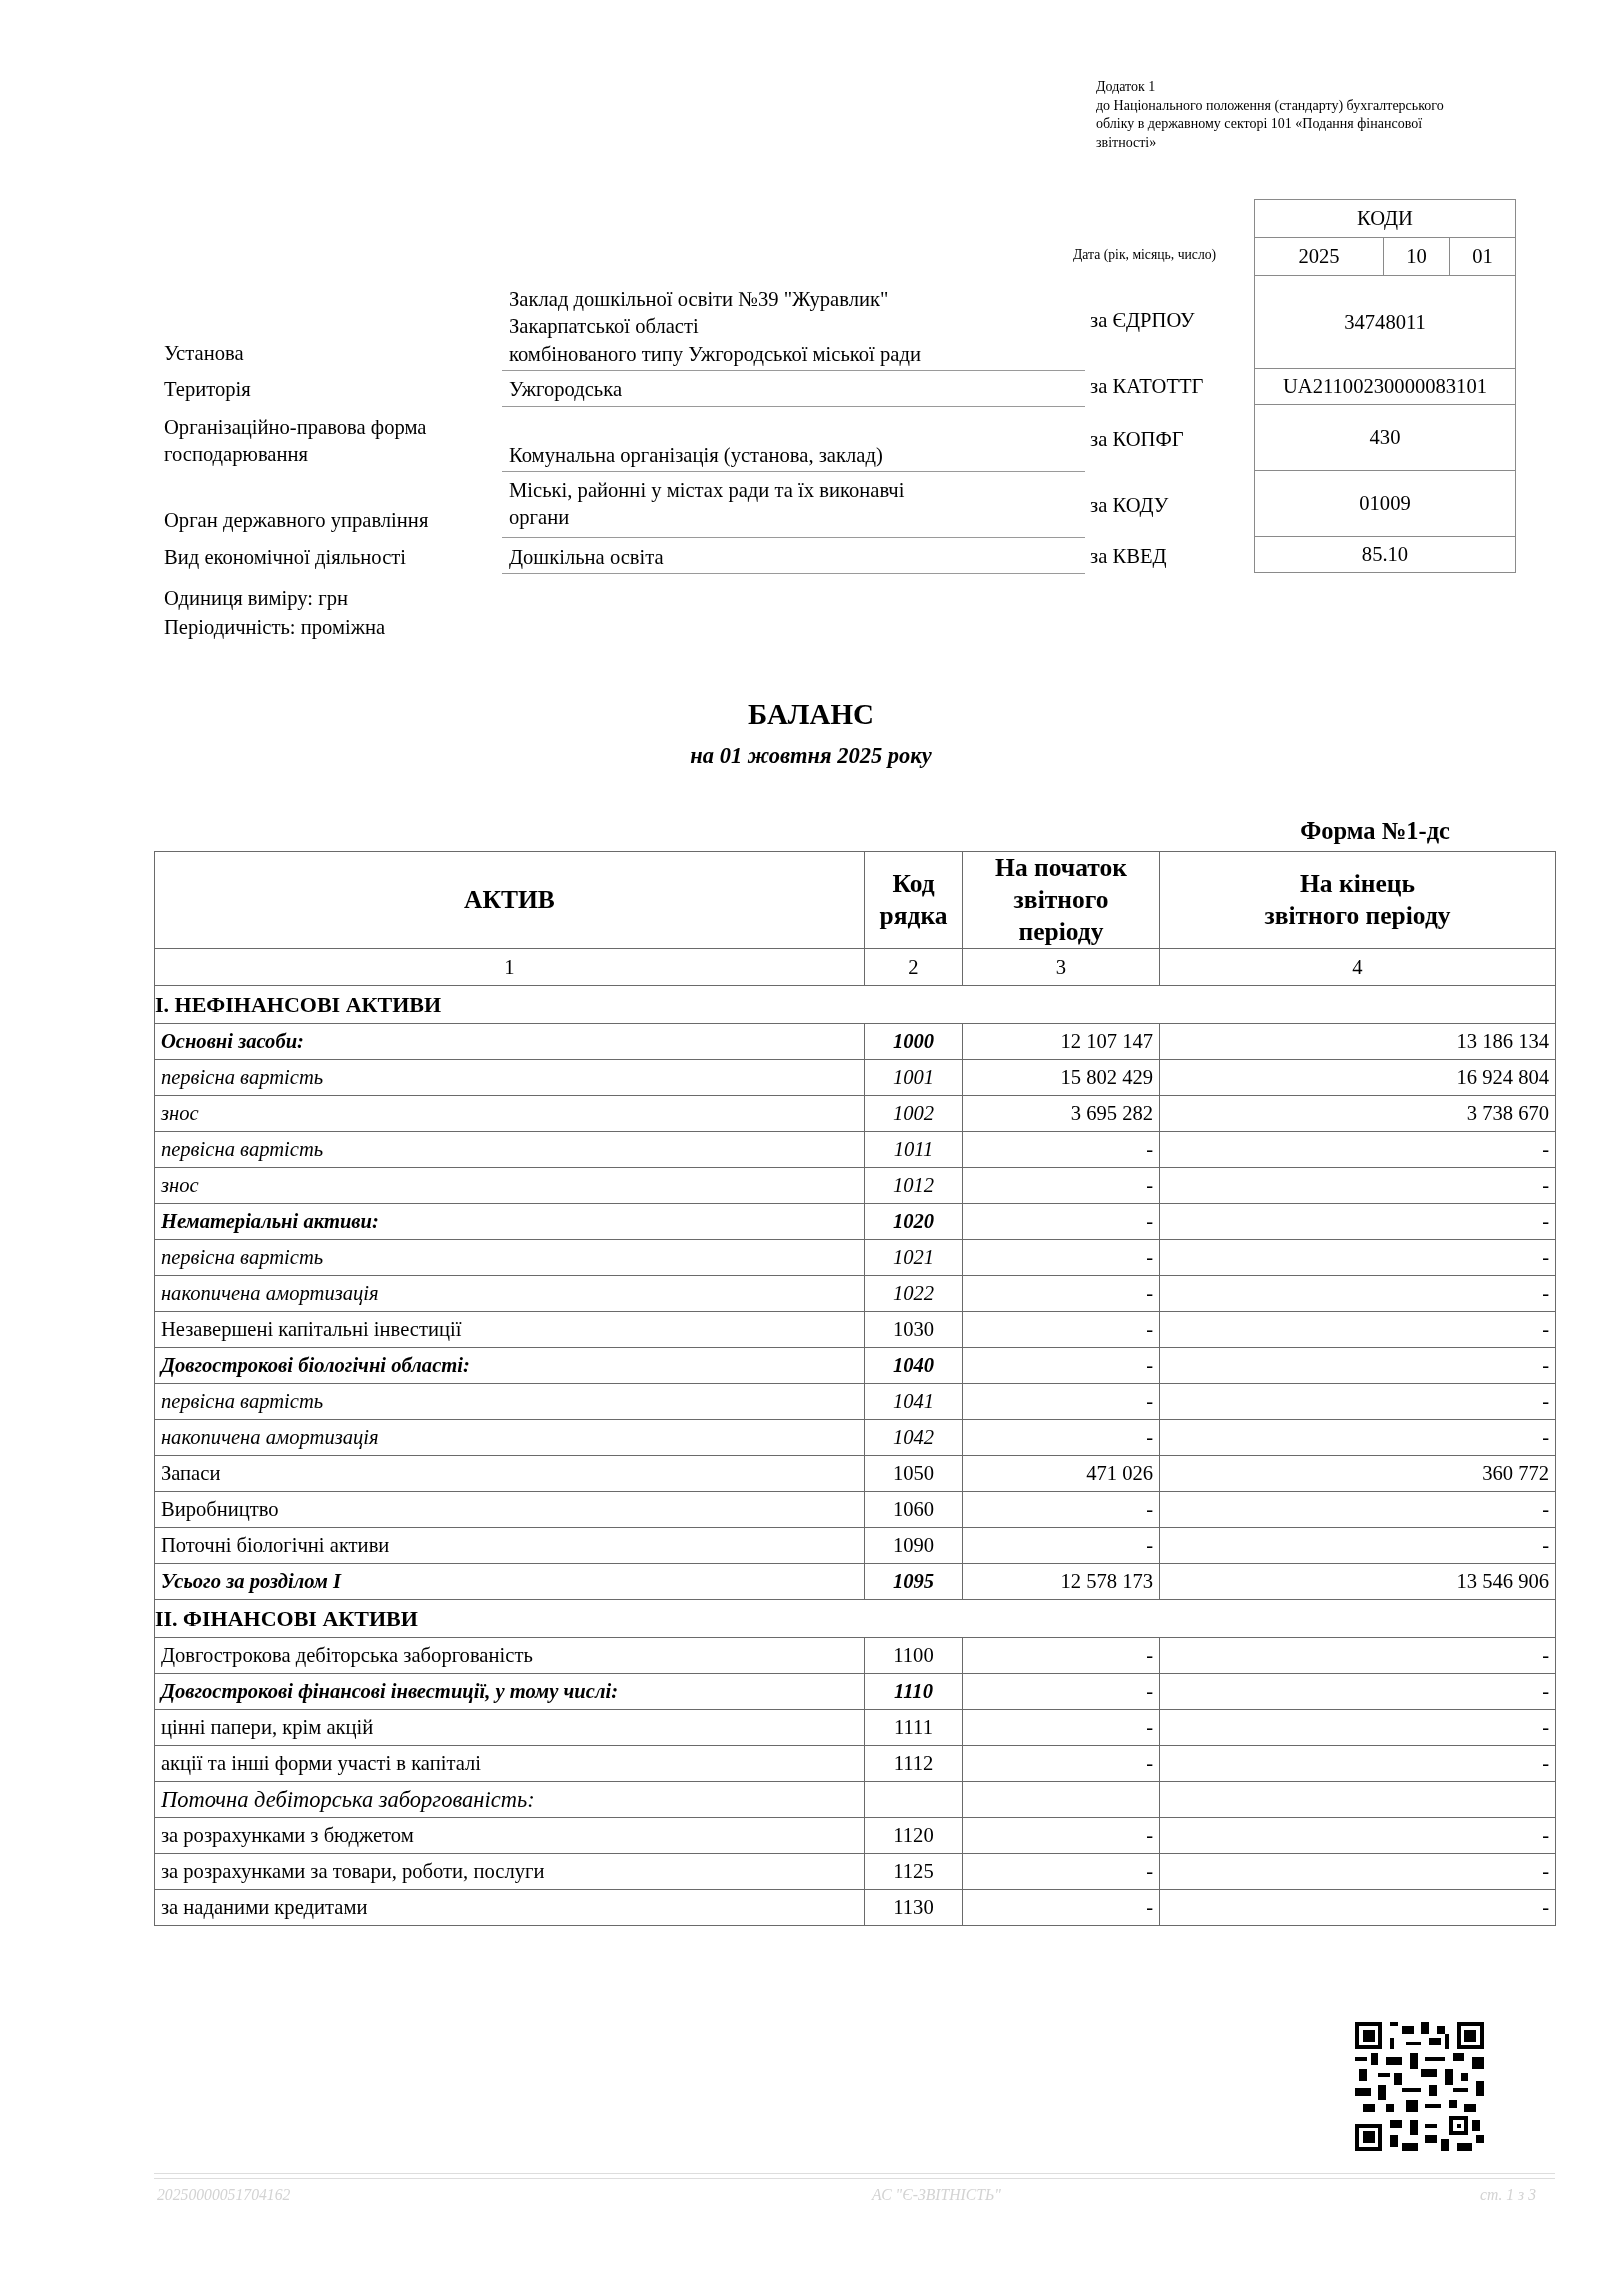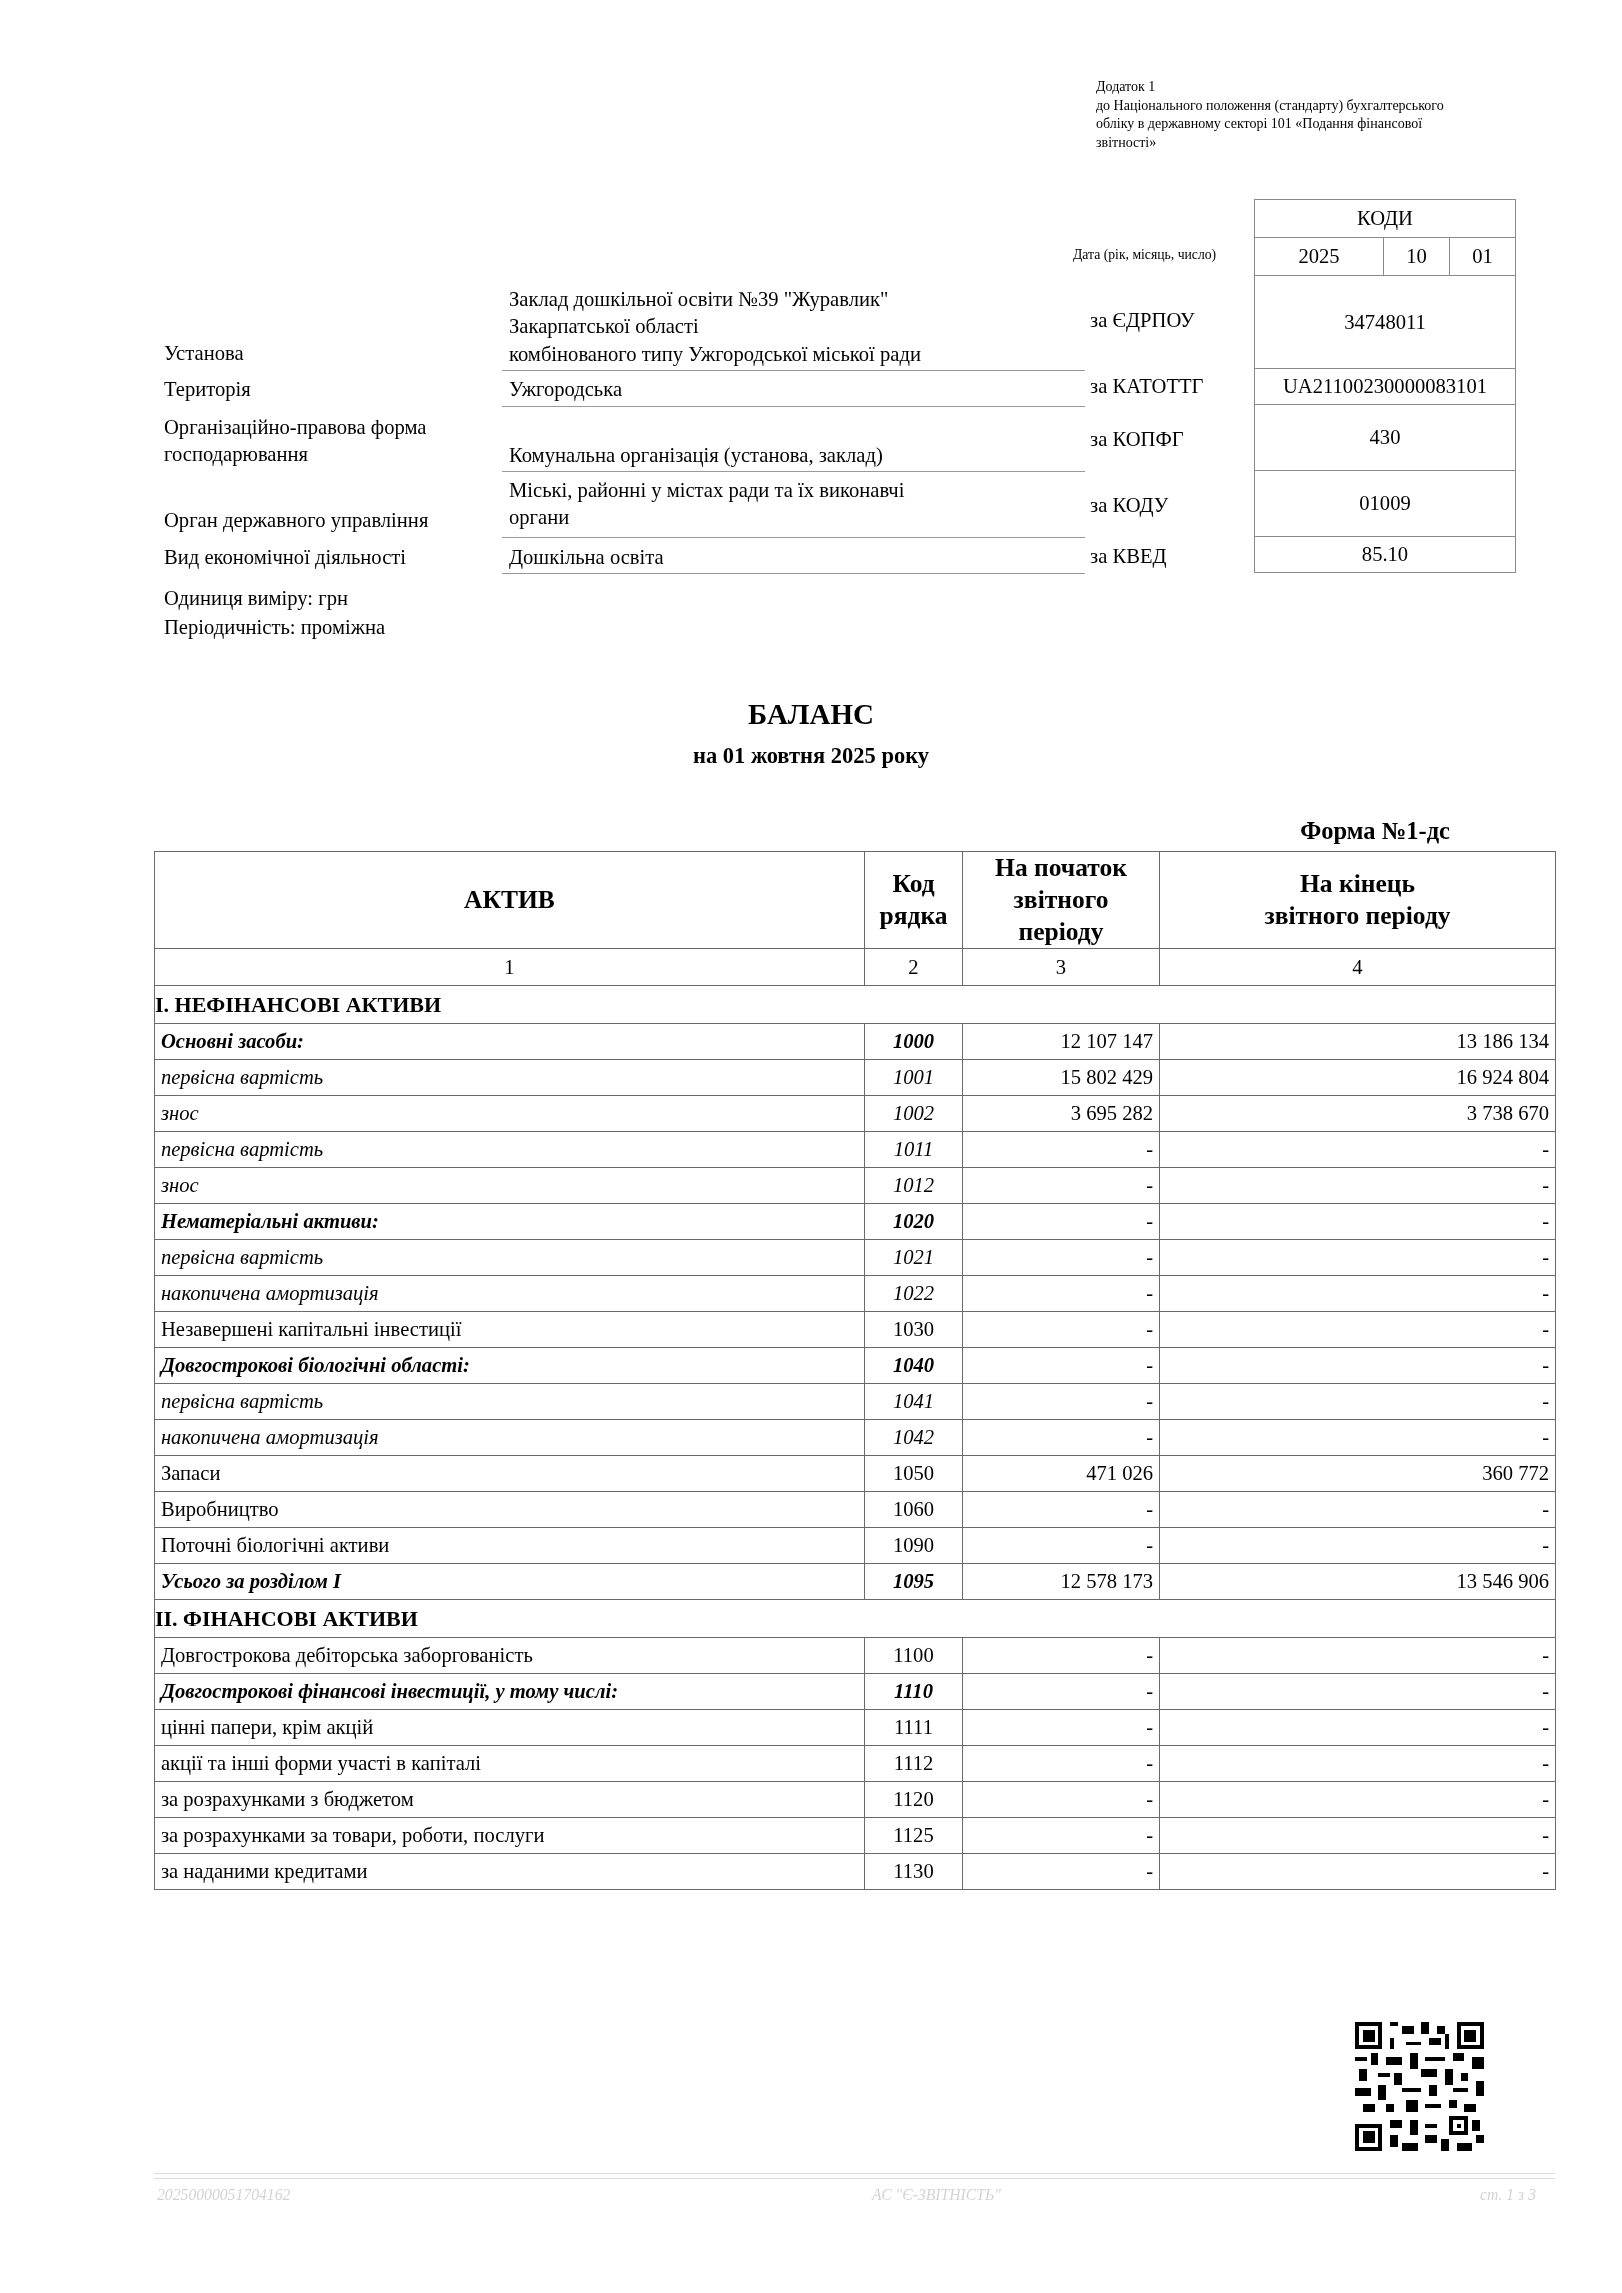--- a/index.html
+++ b/index.html
@@ -18,21 +18,21 @@
   #date-label { left: 1073px; top: 247px; font-size: 13.7px; }
 
   
   .lbl { font-size: 20.6px; line-height: 27.4px; left: 164px; }
   .val { font-size: 20.6px; line-height: 27.4px; left: 509px; width: 568px; }
   .uline { left: 502px; width: 583px; height: 0; border-top: 1.5px solid #9a9a9a; }
   .zalbl { font-size: 20.6px; left: 1090px; }
 
   
   #title { left: 0; width: 1622px; top: 698px; text-align: center; font-weight: bold; font-size: 29px; }
-  #subtitle { left: 0; width: 1622px; top: 743px; text-align: center; font-weight: bold; font-size: 22.5px; }
+  #subtitle { left: 0; width: 1622px; top: 743px; text-align: center; font-weight: bold; font-style: italic; font-size: 22.5px; }
   #form-no { left: 1274px; top: 817px; width: 176px; text-align: right; font-weight: bold; font-size: 24.5px; }
 
   
   #main { left: 154px; top: 851px; width: 1401px; border-collapse: collapse; table-layout: fixed; font-size: 20.6px; }
   #main td, #main th { border: 1.5px solid #6a6a6a; padding: 0 5.9px; height: 35px; }
   #main th { font-weight: bold; font-size: 25.5px; line-height: 32px; height: 94px; text-align: center; }
   #main .numrow td { text-align: center; height: 36px; }
   #main .section td { font-weight: bold; font-size: 22px; height: 37px; padding-left: 0; border-right: 1.5px solid #6a6a6a; }
   #main td.name { text-align: left; }
   #main td.code { text-align: center; }
@@ -281,20 +281,26 @@
         <td class="name">цінні папери, крім акцій</td>
         <td class="code">1111</td>
         <td class="amt">-</td>
         <td class="amt">-</td>
       </tr>
       <tr class="ind2">
         <td class="name">акції та інші форми участі в капіталі</td>
         <td class="code">1112</td>
         <td class="amt">-</td>
         <td class="amt">-</td>
+      </tr>
+      <tr class="ital-head">
+        <td class="name">Поточна дебіторська заборгованість:</td>
+        <td class="code"></td>
+        <td class="amt"></td>
+        <td class="amt"></td>
       </tr>
       <tr class="ind2">
         <td class="name">за розрахунками з бюджетом</td>
         <td class="code">1120</td>
         <td class="amt">-</td>
         <td class="amt">-</td>
       </tr>
       <tr class="ind2">
         <td class="name">за розрахунками за товари, роботи, послуги</td>
         <td class="code">1125</td>

